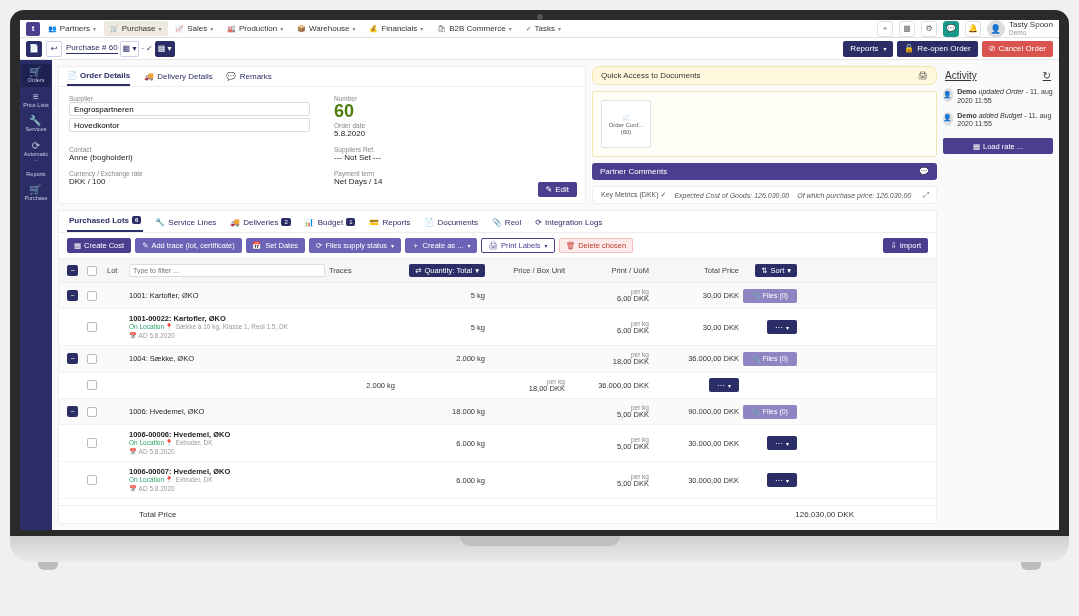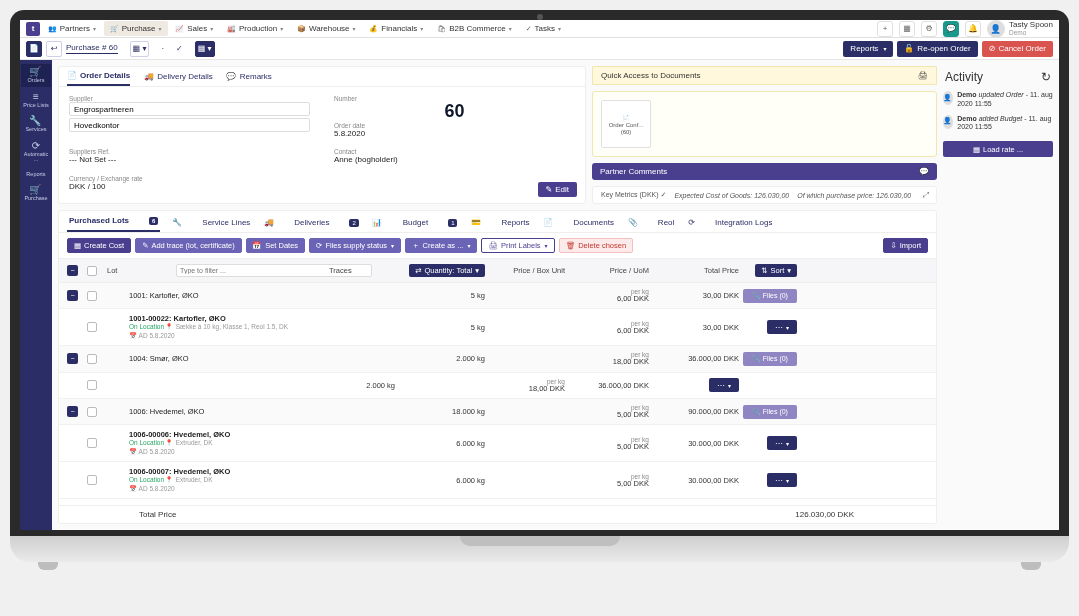--- a/index.html
+++ b/index.html
@@ -28,21 +28,21 @@
 .icon-btn.teal { background:#19998c; color:#fff; border-color:#19998c;}
 .user-chip { display:flex; align-items:center; gap:4px; }
 .avatar { width:18px; height:18px; background:#ddd; border-radius:50%; display:flex; align-items:center; justify-content:center; font-size:9px; color:#888;}
 .user-name { font-size:8px; line-height:1;}
 .user-sub { font-size:6.5px; color:#999;}
 
 
 .actionbar { display:flex; align-items:center; height:22px; background:#fff; border-bottom:1px solid #e6e6e6; padding:0 6px; gap:4px;}
 .sq-btn { height:16px; min-width:16px; border:1px solid #cfcfe8; border-radius:2px; display:flex; align-items:center; justify-content:center; color:#2b2e66; background:#fff; cursor:pointer; padding:0 2px; font-size:8px;}
 .sq-btn.filled { background:#2b2e66; color:#fff; border-color:#2b2e66;}
-.breadcrumb { display:flex; align-items:center; gap:12px; color:#2b2e66;}
+.breadcrumb { display:flex; align-items:center; gap:2px; color:#2b2e66;}
 .breadcrumb .crumb { padding-bottom:1px; border-bottom:1px solid #2b2e66;}
 .action-right { margin-left:auto; display:flex; gap:4px;}
 .btn { height:16px; padding:0 6px; border-radius:2px; display:flex; align-items:center; gap:3px; cursor:pointer; border:1px solid transparent; font-size:8px;}
 .btn.navy { background:#2b2e66; color:#fff;}
 .btn.red { background:#d9534f; color:#fff;}
 .btn.chev::after{content:"▾"; font-size:6px; margin-left:2px;}
 
 .body-row { flex:1; display:flex; min-height:0;}
 
 
@@ -61,53 +61,53 @@
 
 .doc-tabs { display:flex; gap:14px; padding:4px 8px 0 8px; border-bottom:1px solid #eee; font-size:8px;}
 .doc-tab { padding-bottom:4px; color:#2b2e66; display:flex; gap:3px; align-items:center; cursor:pointer;}
 .doc-tab.active { border-bottom:2px solid #2b2e66; font-weight:600;}
 
 
 .two-col { display:flex; gap:6px;}
 .order-detail { flex:1; padding:8px 10px; display:grid; grid-template-columns: 1fr 1fr; column-gap:24px; row-gap:6px; position:relative;}
 .field-label { font-size:6.5px; color:#888;}
 .field-value { font-size:8px; color:#222;}
-.big-number { font-size:18px; font-weight:600; color:#0f172a; line-height:1;text-align:center;}
+.big-number { font-size:18px; font-weight:600; color:#4d7c0f; line-height:1;}
 .text-input { width:100%; height:14px; border:1px solid #ddd; border-radius:2px; padding:0 4px; font-size:8px;}
 .edit-btn { position:absolute; right:8px; bottom:6px; height:15px; padding:0 8px; background:#4a3f8f; color:#fff; border-radius:2px; display:flex; align-items:center; gap:3px; cursor:pointer; font-size:8px;}
 
 .quick-panel { width:345px; display:flex; flex-direction:column; gap:6px;}
-.qp-head { background:#fff8dc; border:1px solid #f0e6b0; border-radius:1px; padding:4px 8px; font-size:8px; display:flex; justify-content:space-between; align-items:center;}
+.qp-head { background:#fff8dc; border:1px solid #f0e6b0; border-radius:7px; padding:4px 8px; font-size:8px; display:flex; justify-content:space-between; align-items:center;}
 .qp-body { background:#fffef7; border:1px solid #f0e6b0; border-radius:3px; padding:8px; display:flex;}
 .doc-tile { width:50px; height:48px; border:1px solid #e0e0e0; background:#fff; border-radius:2px; display:flex; flex-direction:column; align-items:center; justify-content:center; gap:1px; text-align:center; font-size:6px; color:#555; cursor:pointer;}
 .partner-bar { background:#4a3f8f; color:#fff; padding:4px 8px; border-radius:3px; display:flex; justify-content:space-between; align-items:center; font-size:8px;}
 .key-metrics { background:#fff; border:1px solid #eee; border-radius:3px; padding:4px 8px; font-size:7px; font-style:italic; color:#555; display:flex; gap:10px; align-items:center; justify-content:space-between;}
 .key-metrics .km-label{font-style:normal;}
 
 
 .lot-tabs { display:flex; gap:10px; padding:0 8px; border-bottom:1px solid #eee; font-size:8px; align-items:flex-end;}
-.lot-tab { padding:5px 2px; color:#2b2e66; display:flex; gap:20px; align-items:flex-end; cursor:pointer;}
+.lot-tab { padding:5px 2px; color:#2b2e66; display:flex; gap:3px; align-items:flex-start; cursor:pointer;}
 .lot-tab.active { border-bottom:2px solid #2b2e66; font-weight:600;}
 .badge { background:#2b2e66; color:#fff; border-radius:2px; padding:0 3px; font-size:6px; line-height:1.4;}
 
 
 .tbl-toolbar { display:flex; gap:4px; padding:5px 8px; flex-wrap:wrap; align-items:center;}
 .tb-btn { height:15px; padding:0 6px; border-radius:2px; border:1px solid #4a3f8f; background:#4a3f8f; color:#fff; display:flex; align-items:center; gap:3px; font-size:7.5px; cursor:pointer; white-space:nowrap;}
 .tb-btn.outline { background:#fff; color:#4a3f8f;}
 .tb-btn.soft-red { background:#fdeaea; border-color:#f3c0c0; color:#c0392b;}
 .tb-btn.chev::after{content:"▾"; font-size:6px; margin-left:1px;}
 .tb-spacer { flex:1;}
 
 
 .tbl-head { display:grid; grid-template-columns: 20px 20px 22px 200px 70px 90px 80px 84px 90px 58px; align-items:center; background:#f6f6f9; padding:3px 6px; font-size:7.5px; color:#444; border-top:1px solid #eee; border-bottom:1px solid #eee;}
 .tbl-head .th { padding:2px; white-space:nowrap;}
 .th.right{text-align:right;}
 .qty-pill { background:#2b2e66; color:#fff; border-radius:2px; padding:2px 6px; display:inline-flex; align-items:center; gap:3px; cursor:pointer;}
 .sort-pill { background:#2b2e66; color:#fff; border-radius:2px; padding:2px 6px; display:inline-flex; align-items:center; gap:3px; cursor:pointer; float:right;}
-.filter-input{ width:100%; height:13px; border:1px solid #ddd; border-radius:2px; padding:0 3px; font-size:7px;margin-left:47px;}
+.filter-input{ width:100%; height:13px; border:1px solid #ddd; border-radius:2px; padding:0 3px; font-size:7px;}
 
 .row { display:grid; grid-template-columns: 20px 20px 22px 200px 70px 90px 80px 84px 90px 58px; align-items:center; padding:3px 6px; border-bottom:1px solid #f1f1f1; font-size:7.5px; background:#fff;}
 .row.parent { background:#fafafb;}
 .row .cell { padding:2px;}
 .cell.right{text-align:right;}
 .exp { width:11px; height:11px; background:#2b2e66; color:#fff; display:flex; align-items:center; justify-content:center; border-radius:2px; font-size:7px; cursor:pointer;}
 .chk { width:10px; height:10px; border:1px solid #bbb; border-radius:2px; background:#fff; cursor:pointer;}
 .lot-title { color:#222;}
 .lot-title b { font-weight:700;}
 .sub { font-size:6.5px; color:#999; line-height:1.3;}
@@ -115,21 +115,21 @@
 .uom { font-size:6.5px; color:#888; text-align:right; line-height:1.1;}
 .uom-price { line-height:1.1; text-align:right;}
 .files-btn { height:14px; padding:0 5px; background:#8e85c2; color:#fff; border-radius:2px; display:flex; align-items:center; gap:2px; font-size:7px; cursor:pointer; justify-content:center;}
 .dots-btn { height:14px; width:30px; background:#2b2e66; color:#fff; border-radius:2px; display:flex; align-items:center; justify-content:center; gap:1px; font-size:8px; cursor:pointer;}
 .dots-btn::after{content:"▾"; font-size:6px; margin-left:2px;}
 
 .total-row { display:flex; justify-content:space-between; padding:4px 14px 4px 80px; font-size:8px; background:#fff; border-top:1px solid #eee;}
 .total-row .tr-price{ margin-right:68px;}
 
 
-.activity-head { display:flex; justify-content:space-between; align-items:flex-start; padding:4px 2px; font-size:12px; color:#333;}
+.activity-head { display:flex; justify-content:space-between; align-items:flex-start; padding:4px 2px; font-size:10px; color:#333;text-decoration:underline;}
 .activity-item { display:flex; gap:4px; padding:3px 0; font-size:7px; color:#333; line-height:1.25;}
 .load-more { margin-top:6px; height:16px; background:#4a3f8f; color:#fff; border-radius:2px; display:flex; align-items:center; justify-content:center; gap:3px; cursor:pointer; font-size:7.5px;}
 </style>
 </head>
 <body>
 
 <div class="laptop">
   <div class="laptop-bezel">
     <div class="screen">
 
@@ -264,30 +264,34 @@
                     <input class="text-input" value="Engrospartneren" style="">
                     <input class="text-input" style="margin-top: 2px;" value="Hovedkontor">
                   </div>
                   <div>
                     <div class="field-label">Number</div>
                     <div class="big-number">60</div>
                     <div class="field-label" style="margin-top:2px;">Order date</div>
                     <div class="field-value">5.8.2020</div>
                   </div>
                   <div>
+                    <div class="field-label">Contact</div>
+                    <div class="field-value">Anne (bogholderi)</div>
+                  </div>
+                  <div>
                     <div class="field-label">Suppliers Ref.</div>
                     <div class="field-value">--- Not Set ---</div>
-                  </div>
-                  <div>
-                    <div class="field-label">Contact</div>
-                    <div class="field-value">Anne (bogholderi)</div>
                   </div>
                   <div>
                     <div class="field-label">Currency / Exchange rate</div>
                     <div class="field-value">DKK / 100</div>
+                  </div>
+                  <div>
+                    <div class="field-label">Payment term</div>
+                    <div class="field-value">Net Days / 14</div>
                   </div>
                   <div></div>
                   <div class="edit-btn">✎ <span>Edit</span></div>
                 </div>
               </div>
 
               <div class="quick-panel">
                 <div class="qp-head">
                   <span>Quick Access to Documents</span>
                   <span>🖨</span>
@@ -369,21 +373,21 @@
                     <div class="exp">−</div>
                   </div>
                 <div class="th">
                     <div class="chk"></div>
                   </div>
                 <div class="th">Lot</div>
                 <div class="th"><input class="filter-input" placeholder="Type to filter ..." style=""></div>
                 <div class="th">Traces</div>
                 <div class="th right"><span class="qty-pill">⇄ <span>Quantity: Total</span> ▾</span></div>
                 <div class="th right">Price / Box Unit</div>
-                <div class="th right">Price / UoM</div>
+                <div class="th right">Print / UoM</div>
                 <div class="th right">Total Price</div>
                 <div class="th right">
                     <span class="sort-pill">⇅ <span>Sort</span> ▾</span>
                   </div>
               </div>
 
               <div id="rows-slot" style="overflow:auto; flex:1;">
                   <div class="row parent">
                     <div class="cell">
                       <div class="exp">−</div>
@@ -425,21 +429,21 @@
                     </div>
                   </div>
                   <div class="row parent">
                     <div class="cell">
                       <div class="exp">−</div>
                     </div>
                     <div class="cell">
                       <div class="chk"></div>
                     </div>
                     <div class="cell"></div>
-                    <div class="cell lot-title">1004: Smør, ØKO</div>
+                    <div class="cell lot-title">1004: Sække, ØKO</div>
                     <div class="cell"></div>
                     <div class="cell right">2.000 kg</div>
                     <div class="cell"></div>
                     <div class="cell uom-price">
                       <div class="uom">per kg</div>
                       <div>18,00 DKK</div>
                     </div>
                     <div class="cell right">36.000,00 DKK</div>
                     <div class="cell">
                       <div class="files-btn">📎 Files (0)</div>

